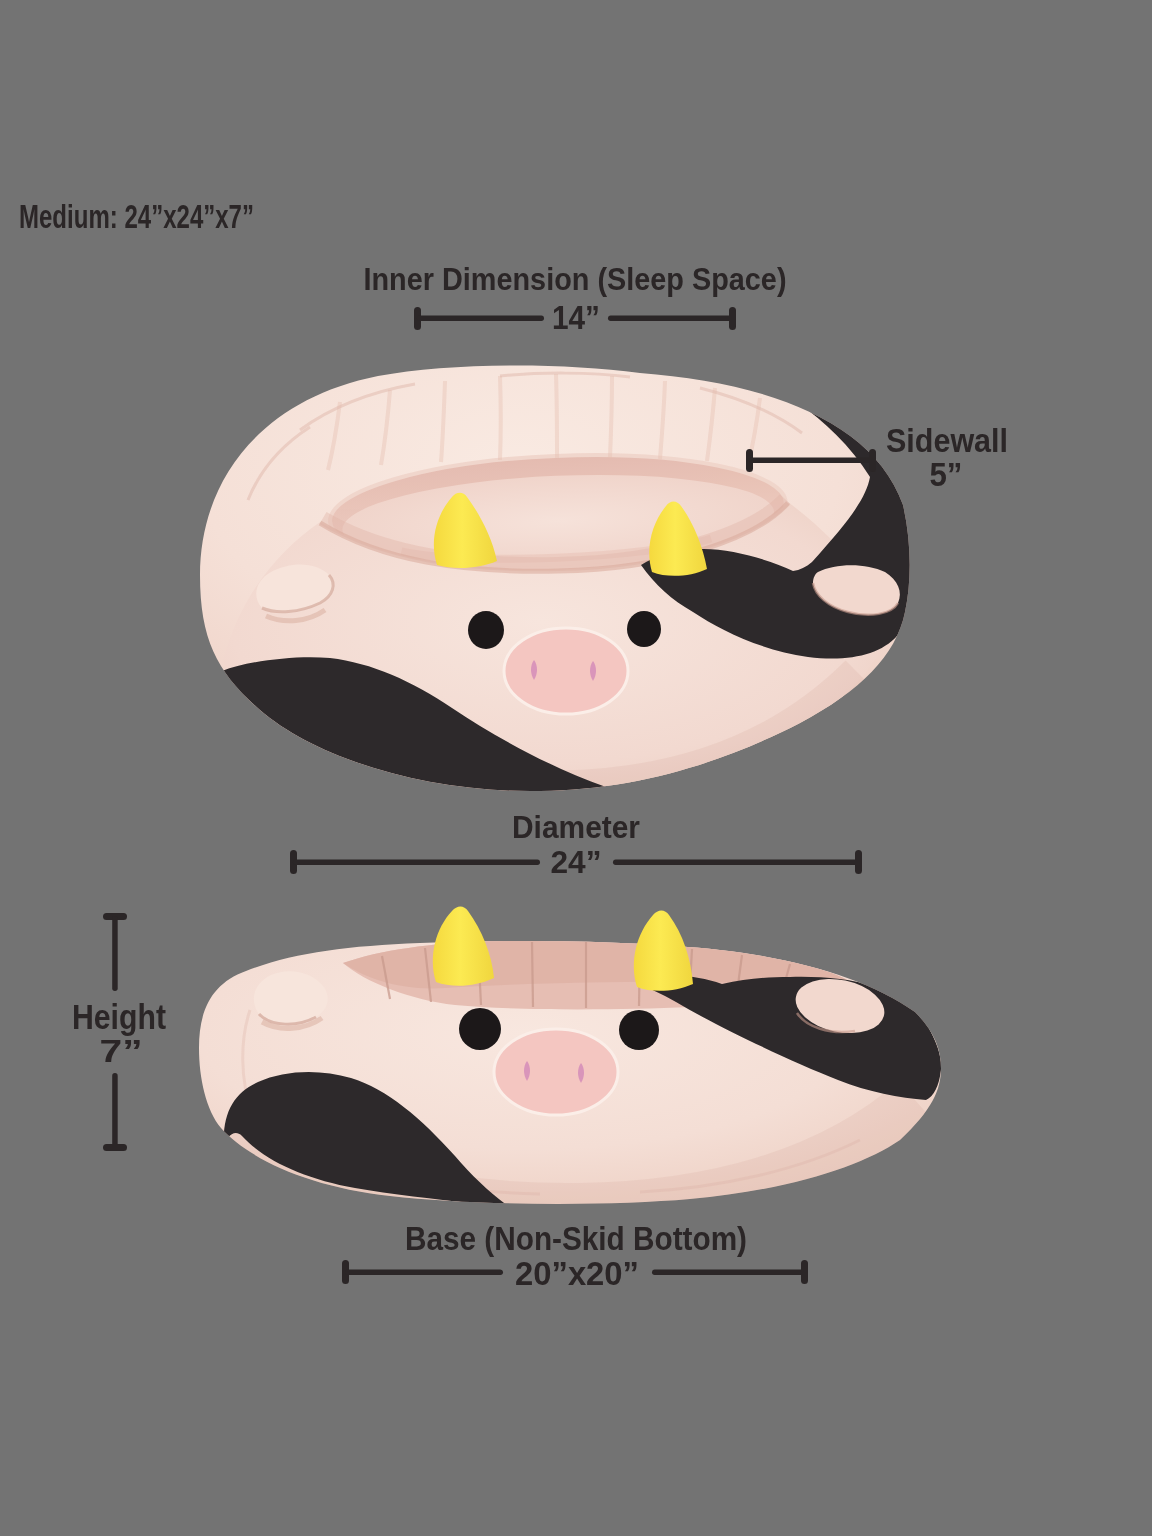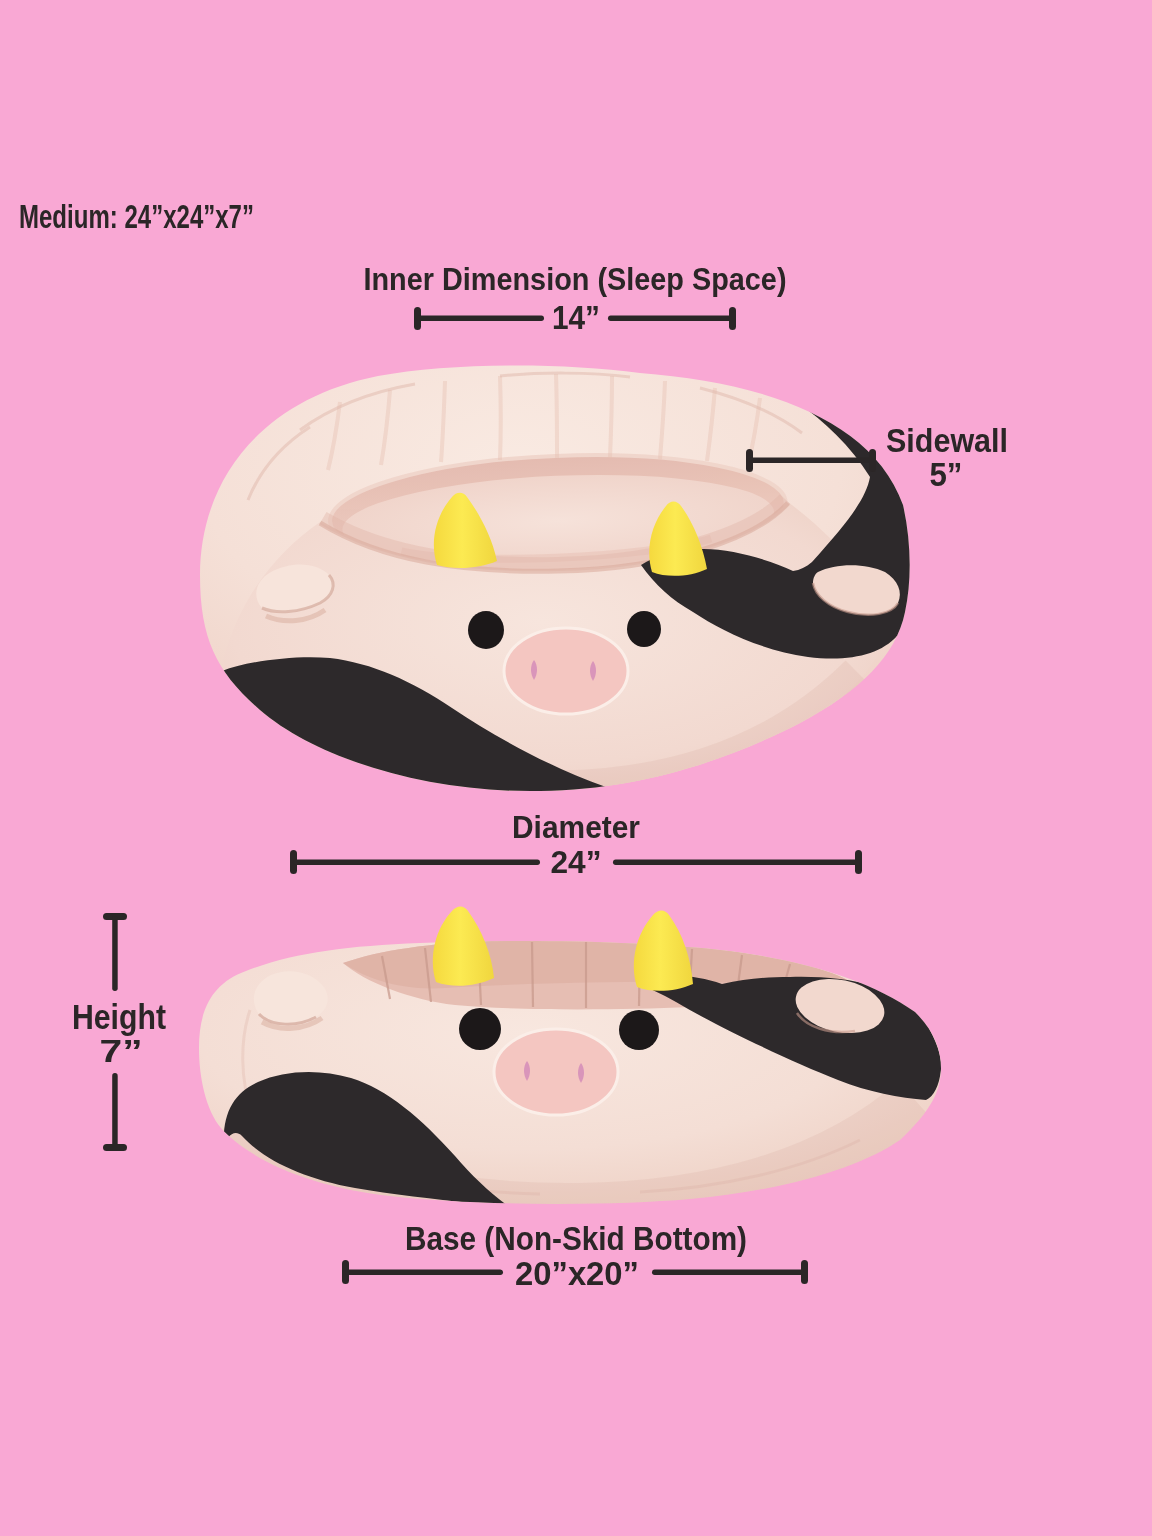--- a/index.html
+++ b/index.html
@@ -1,16 +1,16 @@
 <!DOCTYPE html>
 <html><head>
 <meta charset="utf-8">
 <style>
 html,body{margin:0;padding:0;background:#fff;}
-#page{width:1152px;height:1536px;position:relative;background:#f9a8d4;overflow:hidden;}
+#page{width:1152px;height:1536px;position:relative;background:#737373;overflow:hidden;}
 text{font-family:"Liberation Sans",sans-serif;font-weight:bold;fill:#2b2627;}
 </style>
 </head>
 <body>
 <div id="page">
 <svg width="1152" height="1536" viewBox="0 0 1152 1536">
 <defs>
 <radialGradient id="bodyGrad" cx="0.45" cy="0.24" r="0.9">
  <stop offset="0" stop-color="#f9eae2"></stop>
  <stop offset="0.5" stop-color="#f5e0d7"></stop>

